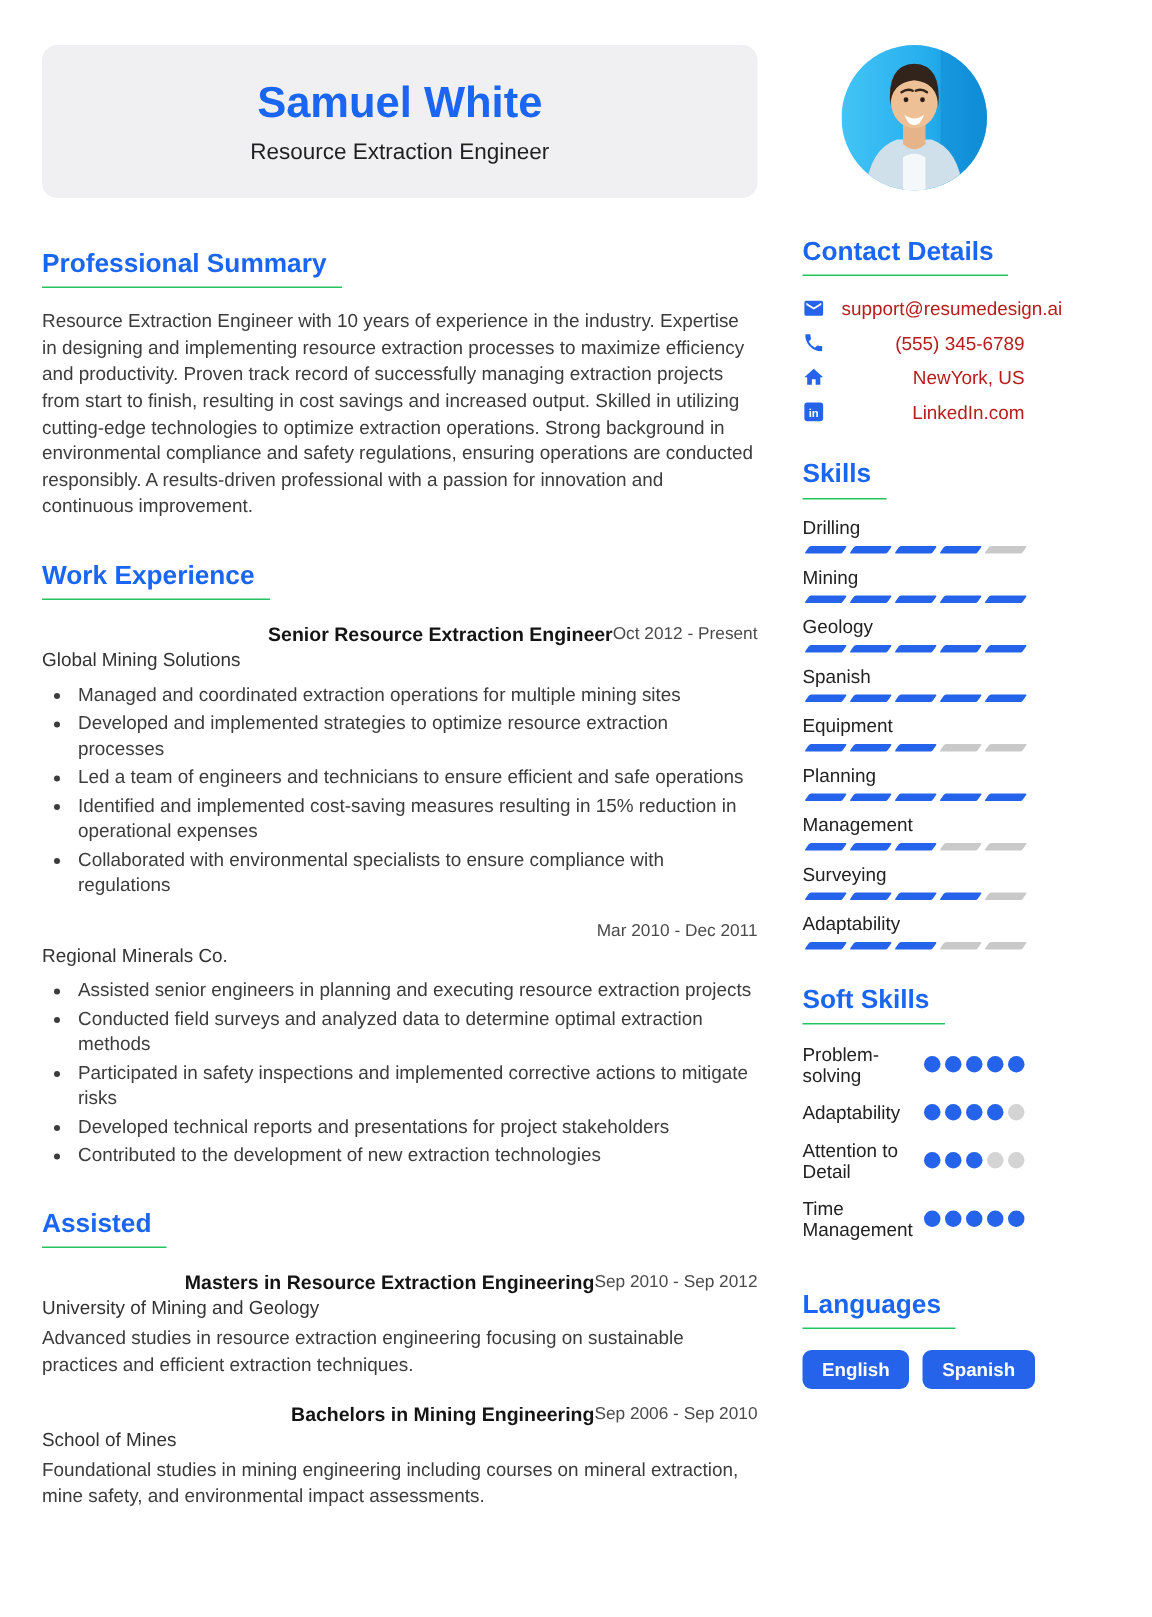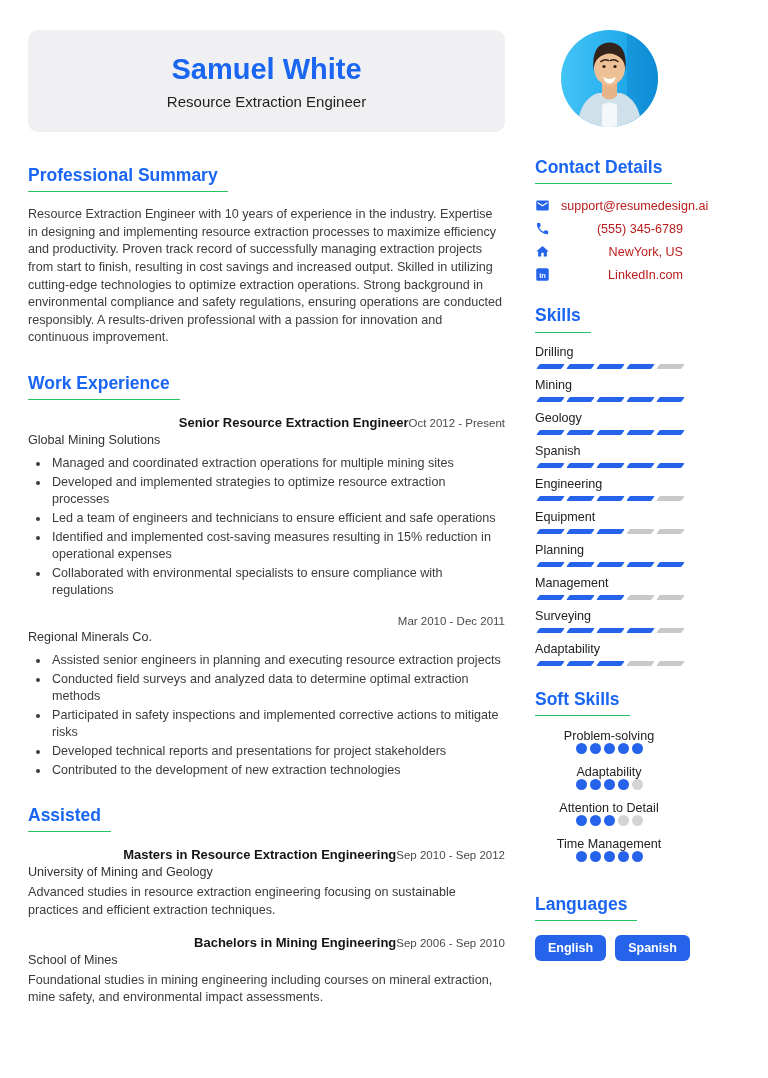--- a/index.html
+++ b/index.html
@@ -67,21 +67,21 @@
   .skills-section{margin-top:24px;}
   .skills-list{margin-top:12px;}
   .skill-row{margin-bottom:9px;}
   .skill-name{font-size:12.6px;color:#222;margin-bottom:5px;}
   .skill-bar{display:flex;gap:5px;padding-left:3px;}
   .seg{width:35px;height:5px;background:var(--bar-empty);transform:skewX(-35deg);border-radius:1px;}
   .seg.filled{background:var(--graphic);}
 
   .soft-section{margin-top:24px;}
   .soft-list{margin-top:13px;}
-  .soft-row{display:flex;justify-content:space-between;align-items:center;margin-bottom:11px;flex-direction:column;}
+  .soft-row{display:flex;justify-content:space-between;align-items:center;margin-bottom:11px;}
   .soft-name{font-size:12.6px;color:#222;}
   .dots{display:flex;gap:3px;}
   .dot{width:11px;height:11px;border-radius:50%;background:var(--dot-empty);}
   .dot.filled{background:var(--graphic);}
 
   .languages-section{margin-top:33px;}
   .langs{margin-top:14px;display:flex;gap:9px;}
   .lang-pill{
     background:var(--graphic);color:#fff;font-size:12.5px;font-weight:bold;
     padding:6px 13px;border-radius:6px;display:inline-block;
@@ -268,30 +268,20 @@
             <div class="skill-name">Spanish</div>
             <div class="skill-bar">
               <span class="seg filled"></span>
               <span class="seg filled"></span>
               <span class="seg filled"></span>
               <span class="seg filled"></span>
               <span class="seg filled"></span>
             </div>
           </div>
           <div class="skill-row">
-            <div class="skill-name">Engineering</div>
-            <div class="skill-bar">
-              <span class="seg filled"></span>
-              <span class="seg filled"></span>
-              <span class="seg filled"></span>
-              <span class="seg filled"></span>
-              <span class="seg"></span>
-            </div>
-          </div>
-          <div class="skill-row">
             <div class="skill-name">Equipment</div>
             <div class="skill-bar">
               <span class="seg filled"></span>
               <span class="seg filled"></span>
               <span class="seg filled"></span>
               <span class="seg"></span>
               <span class="seg"></span>
             </div>
           </div>
           <div class="skill-row">

